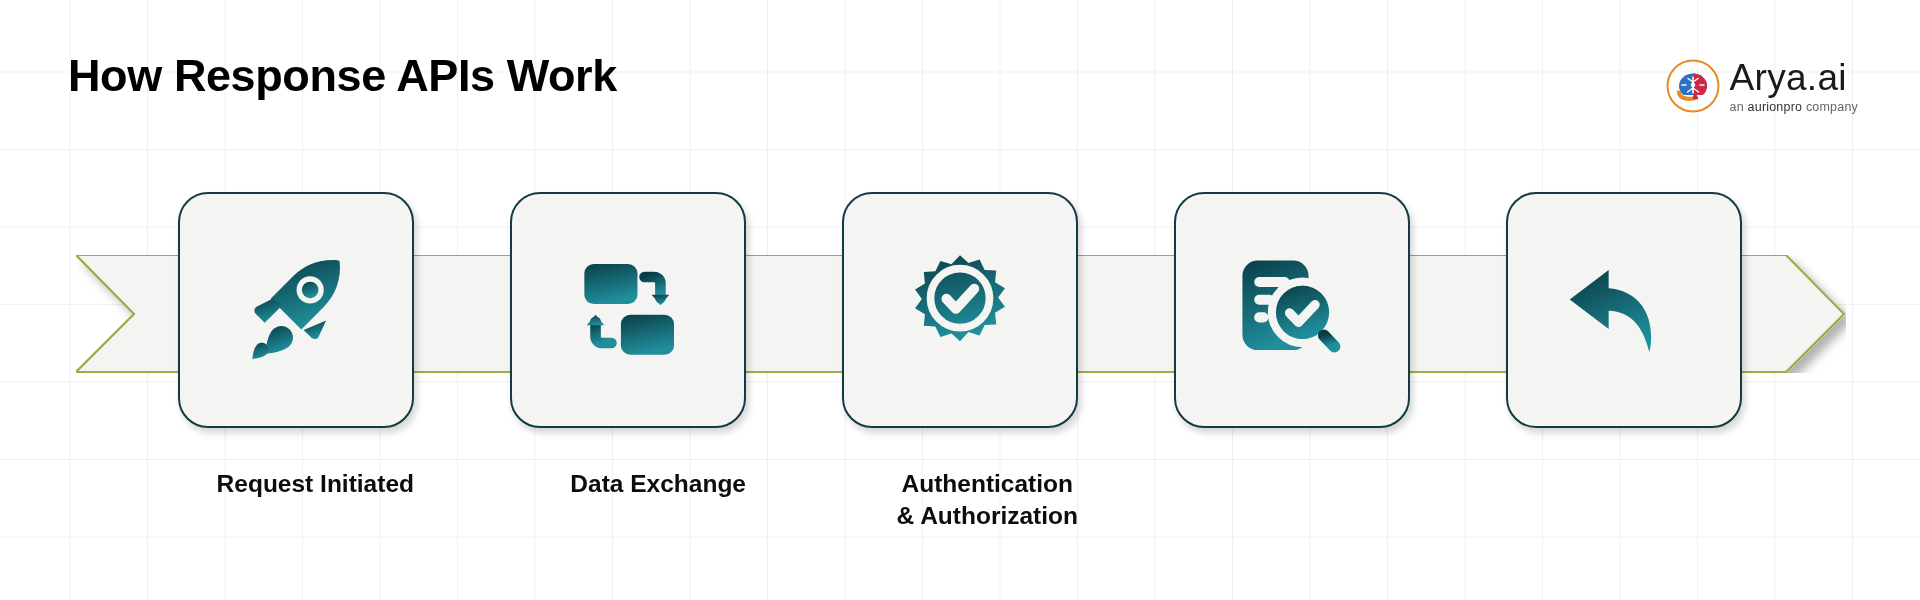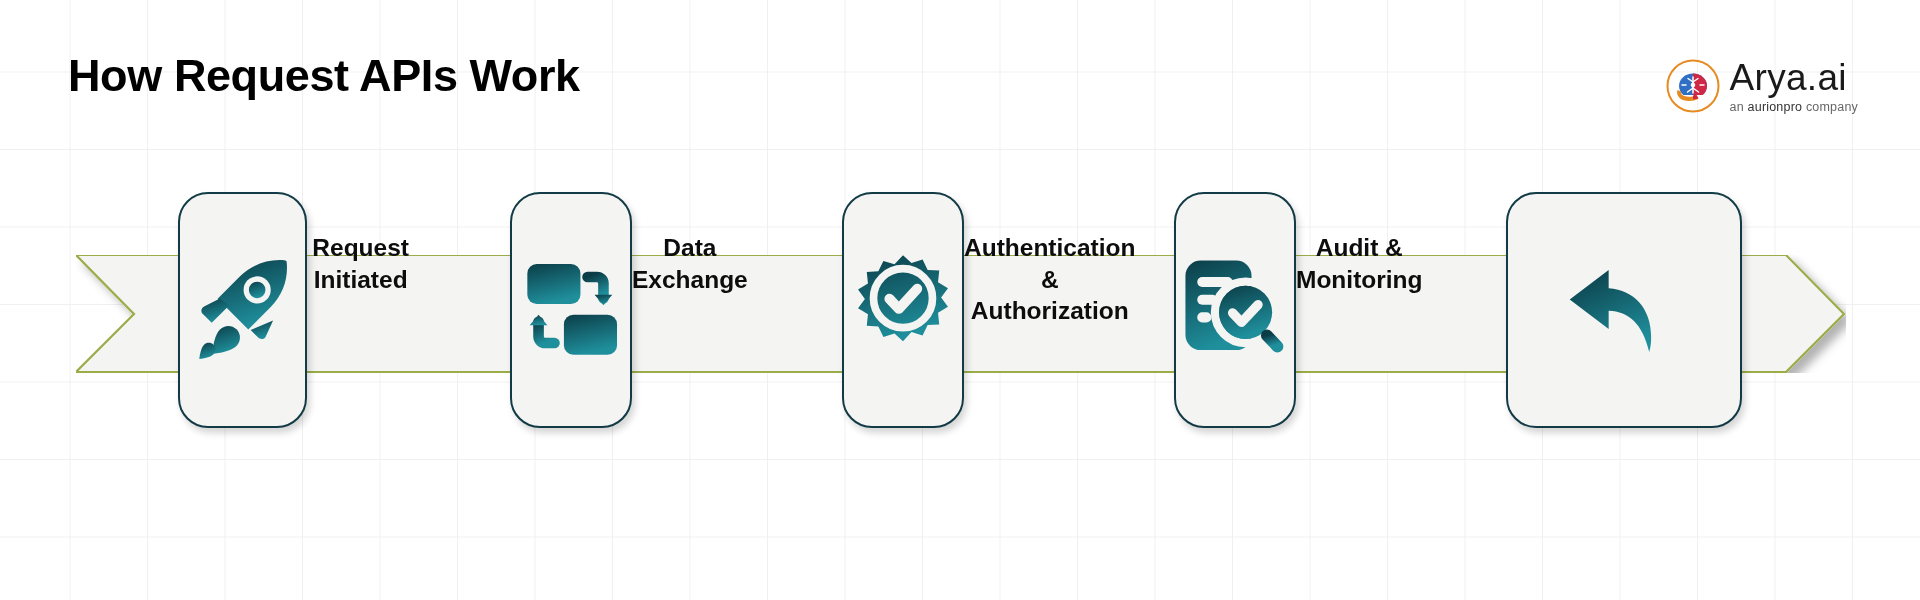--- a/index.html
+++ b/index.html
@@ -92,22 +92,22 @@
     left: 0;
     top: 192px;
     width: 1920px;
     display: flex;
     justify-content: center;
     gap: 96px;
   }
   .step {
     width: 236px;
     display: flex;
-    flex-direction: row;
-    align-items: flex-start;
+    flex-direction: column;
+    align-items: flex-end;
   }
   .step-card {
     width: 236px;
     height: 236px;
     border-radius: 30px;
     background: #f4f4f3;
     border: 2px solid #123b45;
     box-shadow: 3px 5px 7px rgba(0,0,0,0.17);
     display: flex;
     align-items: center;
@@ -125,21 +125,21 @@
     white-space: pre-line;
   }
 </style>
 </head>
 <body>
 
 <div id="grid-bg"></div>
 
 <div id="stage">
 
-  <div id="page-title">How Request APIs Work</div>
+  <div id="page-title">How Response APIs Work</div>
 
   <div id="brand-logo">
     <svg id="brand-mark" viewBox="0 0 56 56">
       <circle cx="28" cy="28" r="25.5" fill="none" stroke="#e88a22" stroke-width="2"></circle>
       <path d="M14 28c0-7 6.3-12.5 14-12.5S42 21 42 28c0 3.6-1.7 6.8-4.4 9H18.4C15.7 34.8 14 31.6 14 28z" fill="#2f6fc4"></path>
       <path d="M28 15.5c7.7 0 14 5.5 14 12.5 0 3.6-1.7 6.8-4.4 9H28z" fill="#cf2744"></path>
       <path d="M12.5 32c-1.5 4 1 8.3 5.4 9.9 4.9 1.8 11.1 1.3 15.6-1.1l-2.3-3.6c-3.6 1.8-8.3 2.2-11.9.9-2.4-.9-3.8-2.8-3.3-4.6z" fill="#e88a22"></path>
       <path d="M28 37.4v3.9c2 0 4-.3 5.5-1.1l-2.3-3.6c-1 .5-2.1.8-3.2.8z" fill="#cf2744"></path>
       <g stroke="#ffffff" stroke-width="1.5" stroke-linecap="round" fill="none">
         <path d="M28 19v16"></path>
@@ -244,21 +244,20 @@
             <rect x="18" y="22" width="30" height="8.5" rx="4.25"></rect>
             <rect x="18" y="37" width="17" height="8.5" rx="4.25"></rect>
             <rect x="18" y="52" width="12" height="8.5" rx="4.25"></rect>
           </g>
           <circle cx="59" cy="52" r="26" fill="none" stroke="#f4f4f3" stroke-width="7"></circle>
           <circle cx="59" cy="52" r="22.5" fill="url(#gAudit)"></circle>
           <path d="M48 52.5l7.5 8 14-15" fill="none" stroke="#f4f4f3" stroke-width="8" stroke-linecap="round" stroke-linejoin="round"></path>
           <path d="M77 71.5l9 9.5" stroke="url(#gAudit)" stroke-width="10" stroke-linecap="round"></path>
         </svg>
       </div>
-      <div class="step-label">Audit &amp; Monitoring</div>
     </div>
 
     <div class="step">
       <div class="step-card">
         <svg class="step-icon" viewBox="0 0 100 100">
           <defs>
             <linearGradient id="gReply" x1="0.15" y1="0" x2="0.6" y2="1">
               <stop offset="0%" stop-color="#0b3d47"></stop>
                 <stop offset="100%" stop-color="#1f8f9c"></stop>
             </linearGradient>

